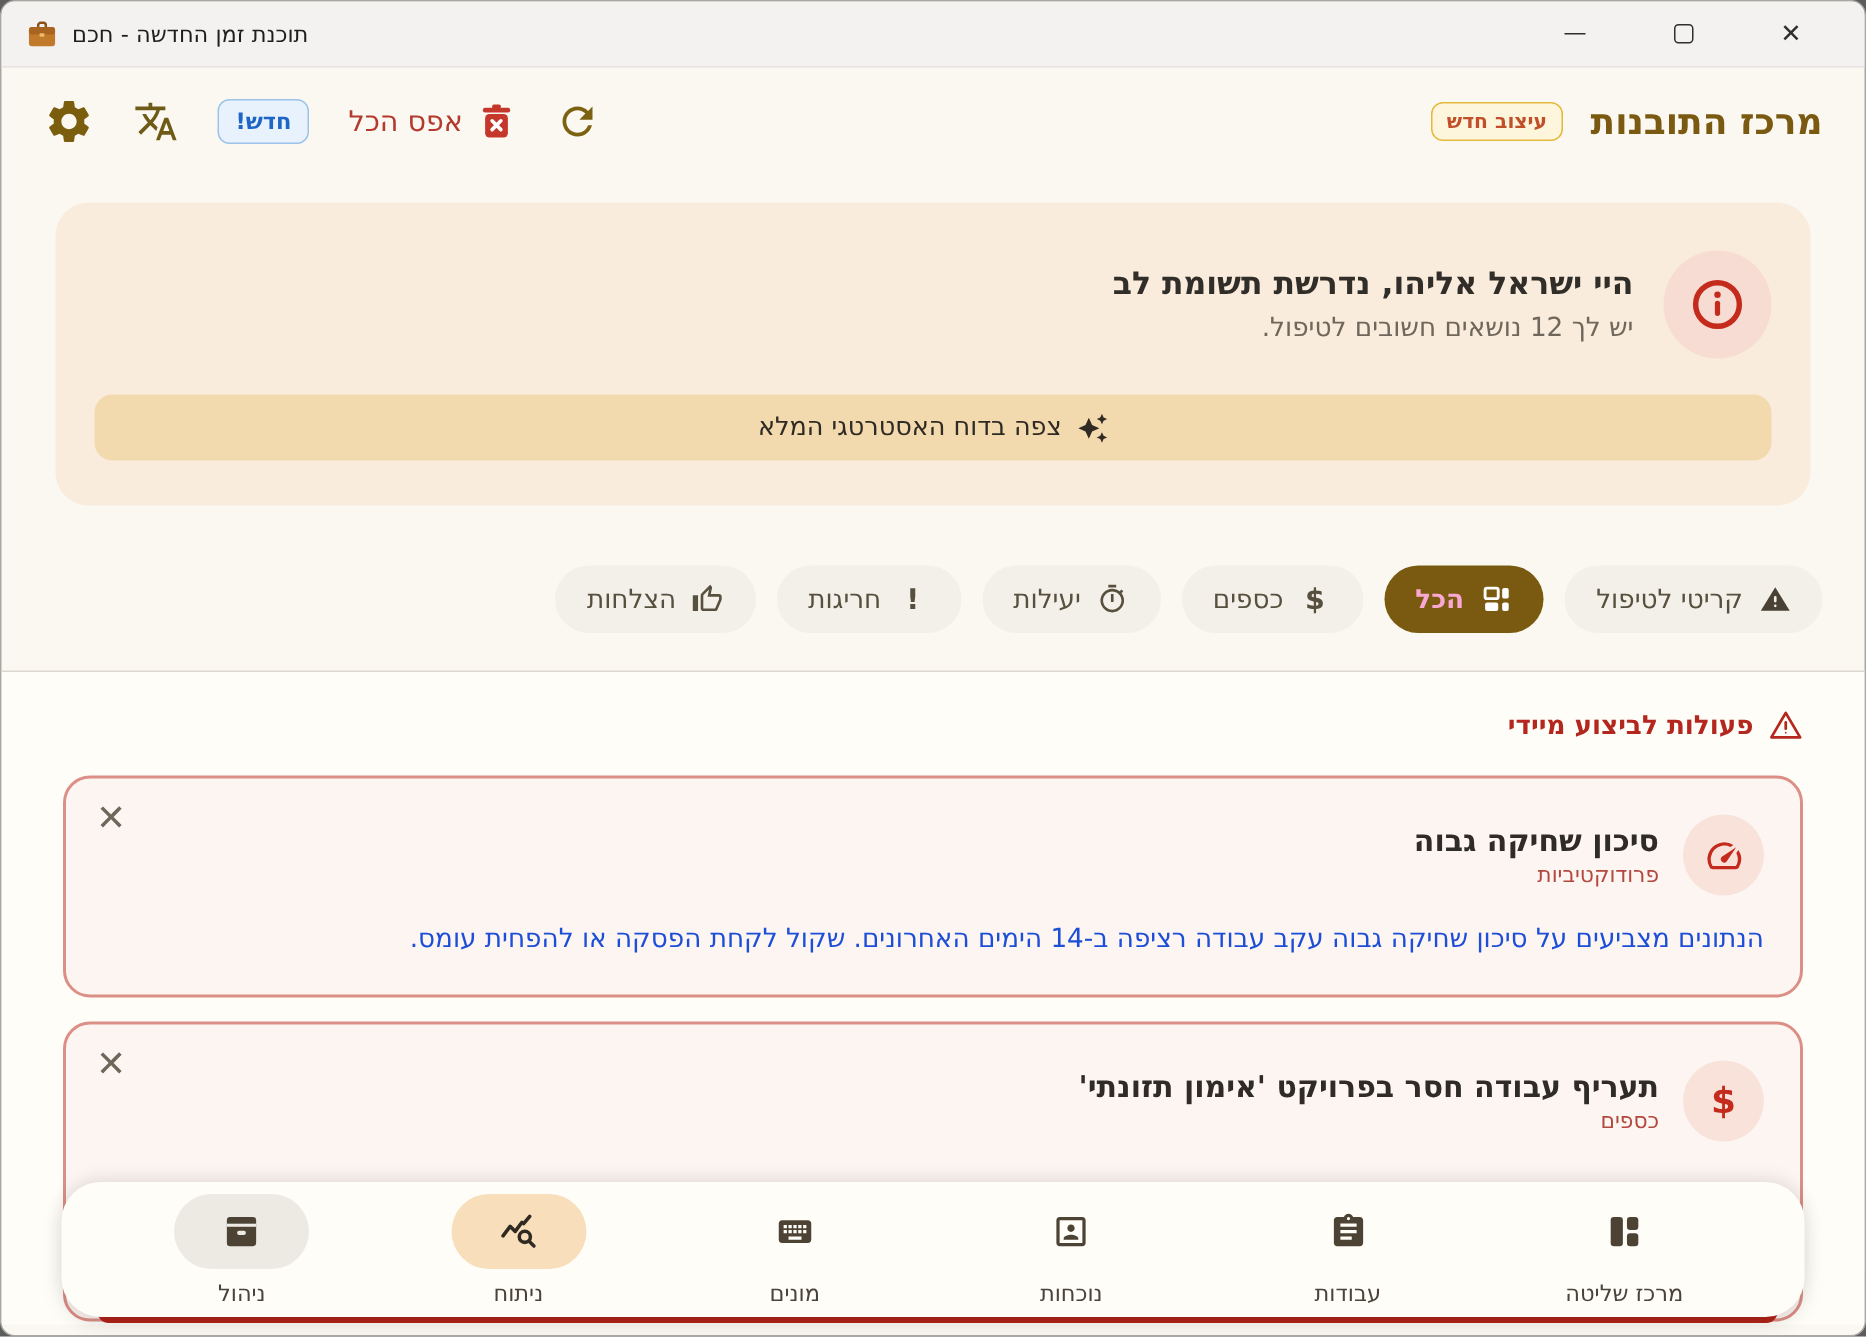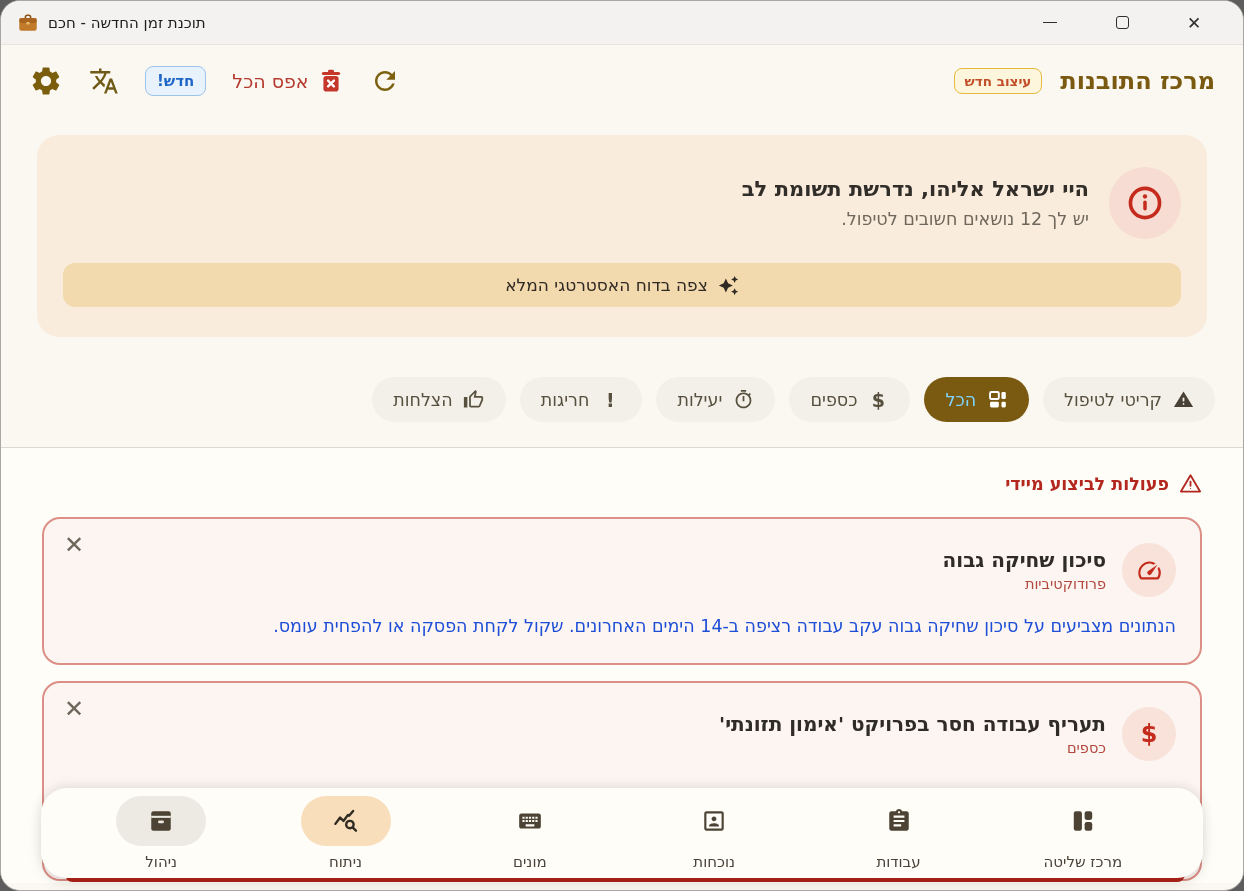--- a/index.html
+++ b/index.html
@@ -6,21 +6,21 @@
   html,body { width:100%; height:100%; }
   body {
     background:#5d5d5d;
     font-family:"DejaVu Sans","Liberation Sans",sans-serif;
     display:flex; align-items:flex-start; justify-content:flex-start;
   }
   button { background:none; border:none; font:inherit; color:inherit; cursor:pointer; }
 
   .window {
     position:relative; width:1244px; height:891px;
-    background:#fbf8f2; border:1px solid #a9a7a3; border-radius:20px;
+    background:#fbf8f2; border:1px solid #a9a7a3; border-radius:10px;
     overflow:hidden;
   }
 
   
   .titlebar {
     height:44px; background:#f3f2f0; border-bottom:1px solid #e6e4e1;
     display:flex; align-items:center; padding:0 16px; direction:ltr;
   }
   .app-icon { width:22px; height:22px; display:inline-flex; margin-right:9px; }
   .win-title { font-size:15px; color:#1e1e1e; }
@@ -72,21 +72,21 @@
     direction:rtl; display:flex; align-items:center; gap:14px;
     padding:40px 28px 25px;
   }
   .chip {
     display:inline-flex; align-items:center; gap:10px; height:45px;
     padding:0 21px; border-radius:999px; background:#f3f0e9;
     color:#57503f; font-size:17.5px; white-space:nowrap;
   }
   .chip .chip-ic { display:inline-flex; align-items:center; justify-content:center; width:22px; }
   .chip .glyph { font-weight:bold; font-size:19px; }
-  .chip.selected { background:#7a5a10; color:#7dd3fc; font-weight:normal; }
+  .chip.selected { background:#7a5a10; color:#f9a8d4; font-weight:bold; }
 
   
   .content {
     direction:rtl; background:#fffdf8; border-top:1.5px solid #ddd8cf;
     padding:24px 41px 0; min-height:436px;
   }
   .section-title {
     display:flex; align-items:center; gap:10px; color:#b3271e;
     font-size:17.5px; font-weight:bold; margin-bottom:22px;
   }

